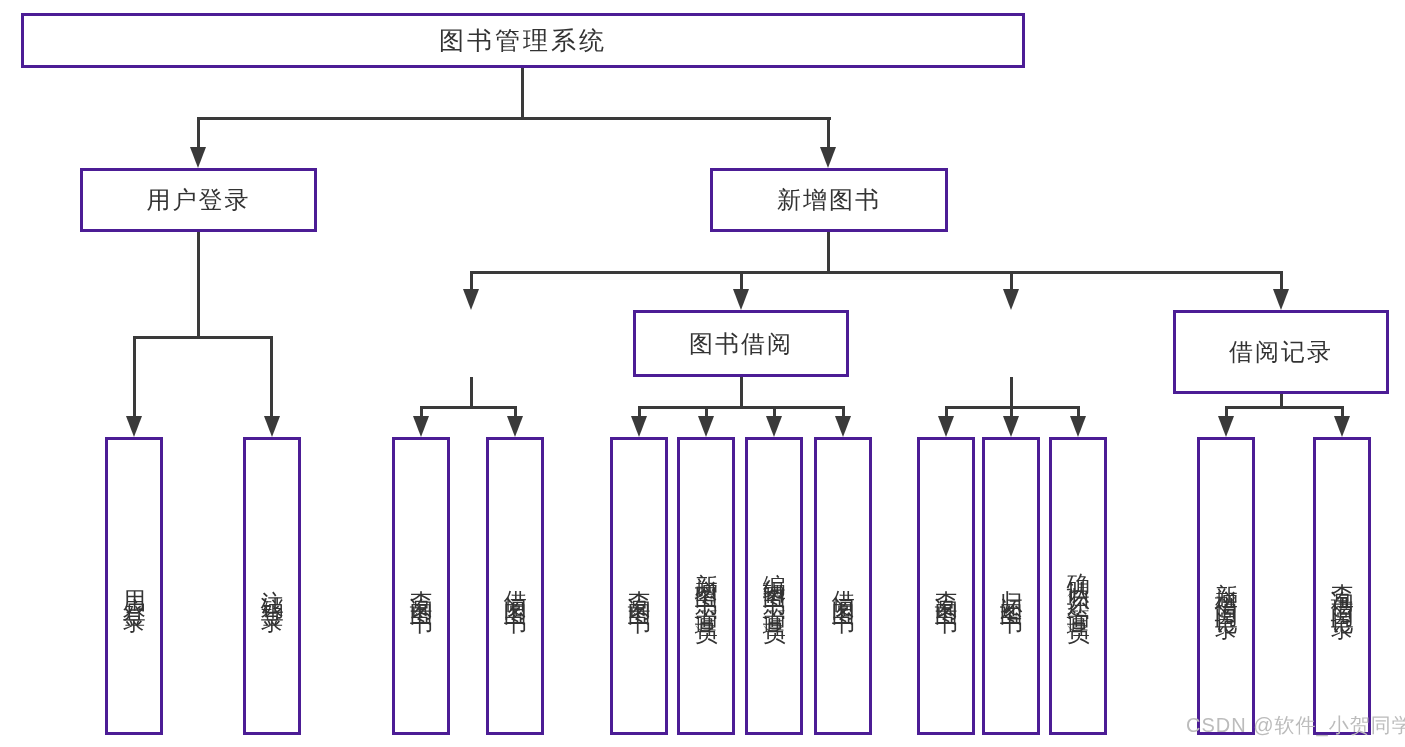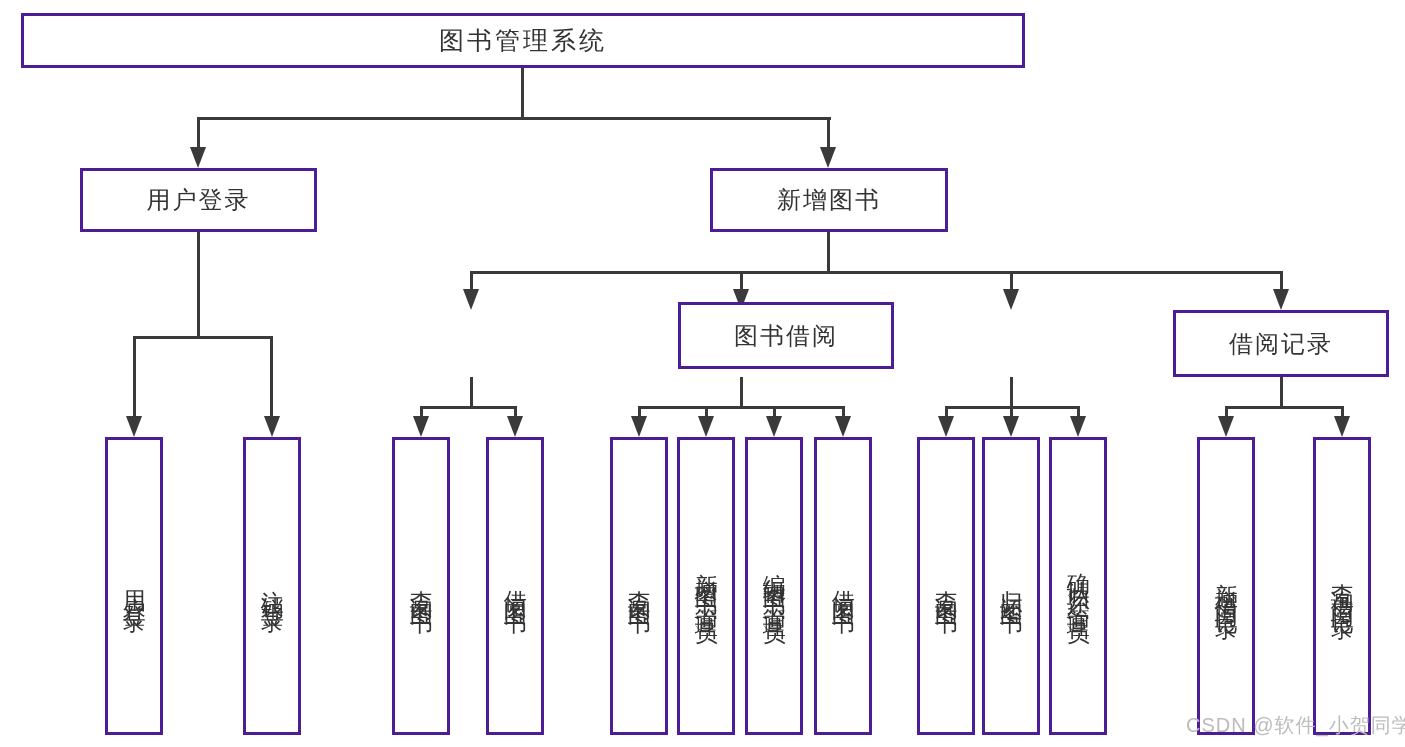--- a/index.html
+++ b/index.html
@@ -110,22 +110,22 @@
   <div class="vline" style="left:1225px;top:406px;height:14px;"></div>
   <div class="vline" style="left:1341px;top:406px;height:14px;"></div>
   <div class="arrow" style="left:1218px;top:416px;"></div>
   <div class="arrow" style="left:1334px;top:416px;"></div>
 
   <div class="node node--title" style="left:21px;top:13px;width:1004px;height:55px;">图书管理系统</div>
 
   <div class="node node--branch" style="left:80px;top:168px;width:237px;height:64px;">用户登录</div>
   <div class="node node--branch" style="left:710px;top:168px;width:238px;height:64px;">新增图书</div>
 
-  <div class="node node--branch" style="left:633px;top:302px;width:216px;height:67px;margin-left:45px;">图书借阅</div>
-  <div class="node node--branch" style="left:1173px;top:310px;width:216px;height:67px;">借阅记录</div>
+  <div class="node node--branch" style="left:633px;top:310px;width:216px;height:67px;">图书借阅</div>
+  <div class="node node--branch" style="left:1173px;top:310px;width:216px;height:84px;">借阅记录</div>
 
   <div class="node node--leaf" style="left:105px;top:437px;width:58px;height:298px;">
     <span>用户登录</span>
   </div>
   <div class="node node--leaf" style="left:243px;top:437px;width:58px;height:298px;">
     <span>注销登录</span>
   </div>
 
   <div class="node node--leaf" style="left:392px;top:437px;width:58px;height:298px;">
     <span>查询图书</span>

